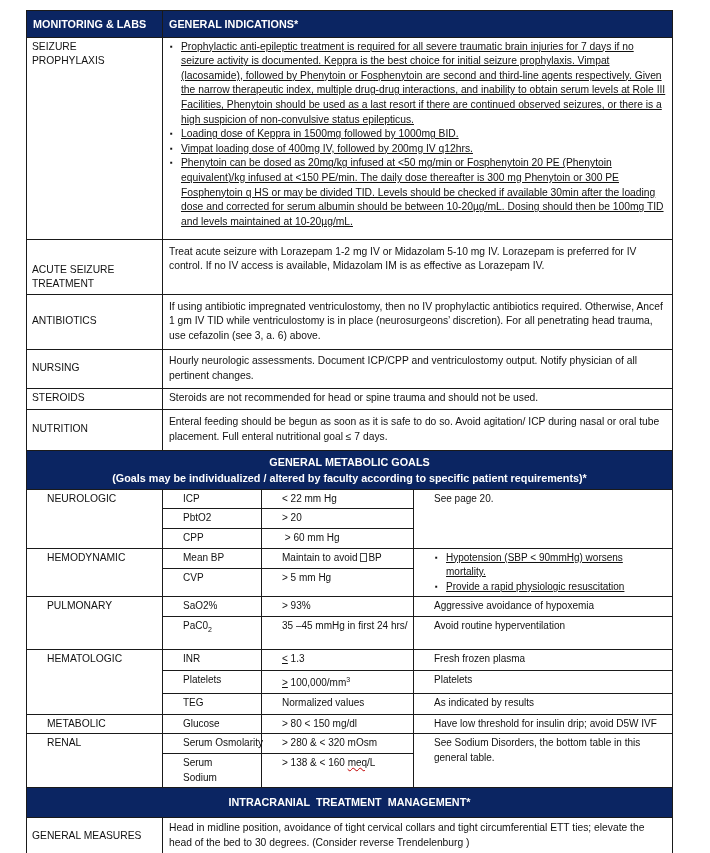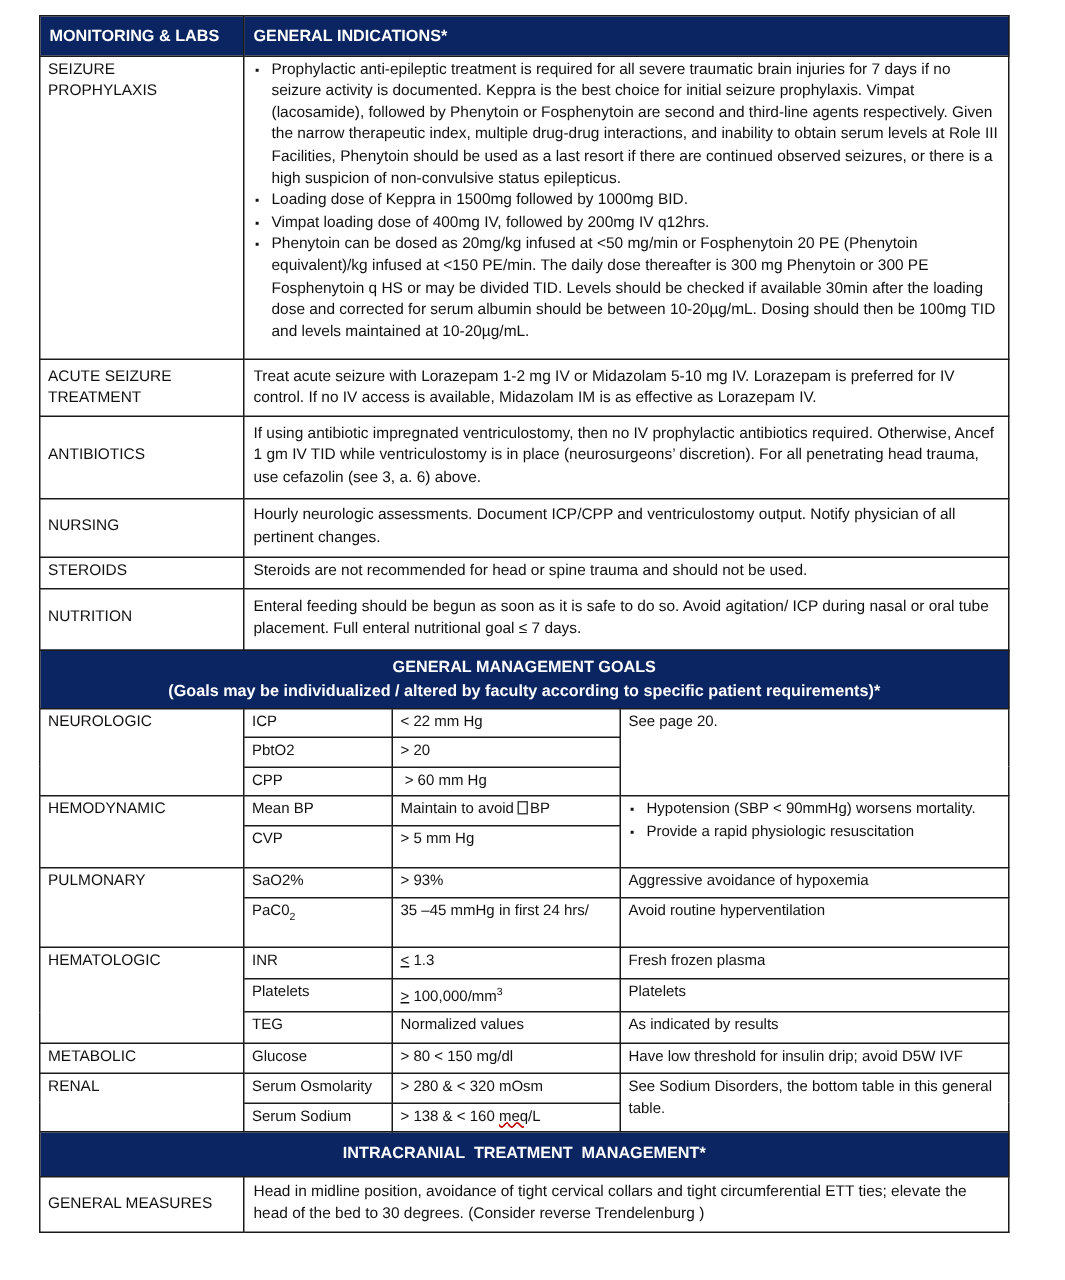--- a/index.html
+++ b/index.html
@@ -4,25 +4,25 @@
 <style>
   html, body { margin: 0; padding: 0; background: #ffffff; }
   body { width: 710px; height: 853px; position: relative; font-family: "Liberation Sans", sans-serif; color: #111; }
   .doc { position: absolute; left: 26px; top: 10px; width: 646px; }
   table { border-collapse: collapse; width: 646px; table-layout: fixed; font-size: 10.3px; line-height: 14.6px; border-radius: 13px; }
   td, th { border: 1px solid #1a1a1a; vertical-align: top; padding: 2px 6px; text-align: left; }
   .hdr th { background: #0b2562; color: #ffffff; font-weight: bold; font-size: 10.8px; padding: 6px 6px 5px 6px; text-align: left; }
   .hdr th.center { text-align: center; }
   .lbl { font-weight: normal; font-size: 10.3px; padding-left: 5px; }
   .vmid { vertical-align: middle; margin-top: 40px; }
-  ul.bul { margin: 0; padding: 0 0 0 12px; list-style: none; }
+  ul.bul { margin: 0; padding: 0 0 0 12px; list-style: none; text-decoration: underline; }
   ul.bul li { position: relative; }
   ul.bul li::before { content: "\25AA"; position: absolute; left: -11px; top: 0; font-size: 8px; }
   .mg { font-size: 10px; }
-  .mg td { padding: 2px 5px; }
+  .mg td { padding: 2px 20px; }
   .sec th { line-height: 16px; padding: 3px 6px; }
   .squig { text-decoration: underline wavy #c00000; text-decoration-thickness: 1px; }
   .ul { text-decoration: underline; }
   .glyph-box { display: inline-block; width: 7px; height: 9px; border: 1px solid #444; box-sizing: border-box; vertical-align: -1px; margin-right: 1px; }
 </style>
 </head>
 <body>
 
 <div class="doc">
 <table>
@@ -48,21 +48,21 @@
       <ul class="bul">
         <li>Prophylactic anti-epileptic treatment is required for all severe traumatic brain injuries for 7 days if no seizure activity is documented. Keppra is the best choice for initial seizure prophylaxis.  Vimpat (lacosamide), followed by Phenytoin or Fosphenytoin are second and third-line agents respectively. Given the narrow therapeutic index, multiple drug-drug interactions, and inability to obtain serum levels at Role III Facilities, Phenytoin should be used as a last resort if there are continued observed seizures, or there is a high suspicion of non-convulsive status epilepticus.</li>
         <li>Loading dose of Keppra in 1500mg followed by 1000mg BID.</li>
         <li>Vimpat loading dose of 400mg IV, followed by 200mg IV q12hrs.</li>
         <li>Phenytoin can be dosed as 20mg/kg infused at &lt;50 mg/min or Fosphenytoin 20 PE (Phenytoin equivalent)/kg infused at &lt;150 PE/min. The daily dose thereafter is 300 mg Phenytoin or 300 PE Fosphenytoin q HS or may be divided TID.  Levels should be checked if available 30min after the loading dose and corrected for serum albumin should be between 10-20µg/mL.  Dosing should then be 100mg TID and levels maintained at 10-20µg/mL.</li>
       </ul>
     </td>
   </tr>
 
   <tr style="height:38px">
-    <td class="lbl" style="padding-top:5px">
+    <td class="lbl" style="padding-top:23px">
       <div>ACUTE SEIZURE</div>
       <div>TREATMENT</div>
     </td>
     <td colspan="3" style="padding-top:5px">Treat acute seizure with Lorazepam 1-2 mg IV or Midazolam 5-10 mg IV.  Lorazepam is preferred for IV control. If no IV access is available, Midazolam IM is as effective as Lorazepam IV.</td>
   </tr>
 
   <tr style="height:55px">
     <td class="lbl vmid">ANTIBIOTICS</td>
     <td colspan="3" class="vmid">If using antibiotic impregnated ventriculostomy, then no IV prophylactic antibiotics required. Otherwise, Ancef 1 gm IV TID while ventriculostomy is in place (neurosurgeons’ discretion). For all penetrating head trauma, use cefazolin (see 3, a. 6) above.</td>
   </tr>
@@ -77,21 +77,21 @@
     <td colspan="3" class="vmid">Steroids are not recommended for head or spine trauma and should not be used.</td>
   </tr>
 
   <tr style="height:41px">
     <td class="lbl vmid">NUTRITION</td>
     <td colspan="3" class="vmid">Enteral feeding should be begun as soon as it is safe to do so. Avoid agitation/ ICP during nasal or oral tube placement. Full enteral nutritional goal ≤ 7 days.</td>
   </tr>
 
   <tr class="hdr sec">
     <th colspan="4" class="center">
-      <div>GENERAL MANAGEMENT GOALS</div>
+      <div>GENERAL METABOLIC GOALS</div>
       <div>(Goals may be individualized / altered by faculty according to specific patient requirements)*</div>
     </th>
   </tr>
 
   <tr class="mg">
     <td rowspan="3" class="lbl">NEUROLOGIC</td>
     <td>ICP</td>
     <td>&lt; 22 mm Hg</td>
     <td rowspan="3">See page 20.</td>
   </tr>

